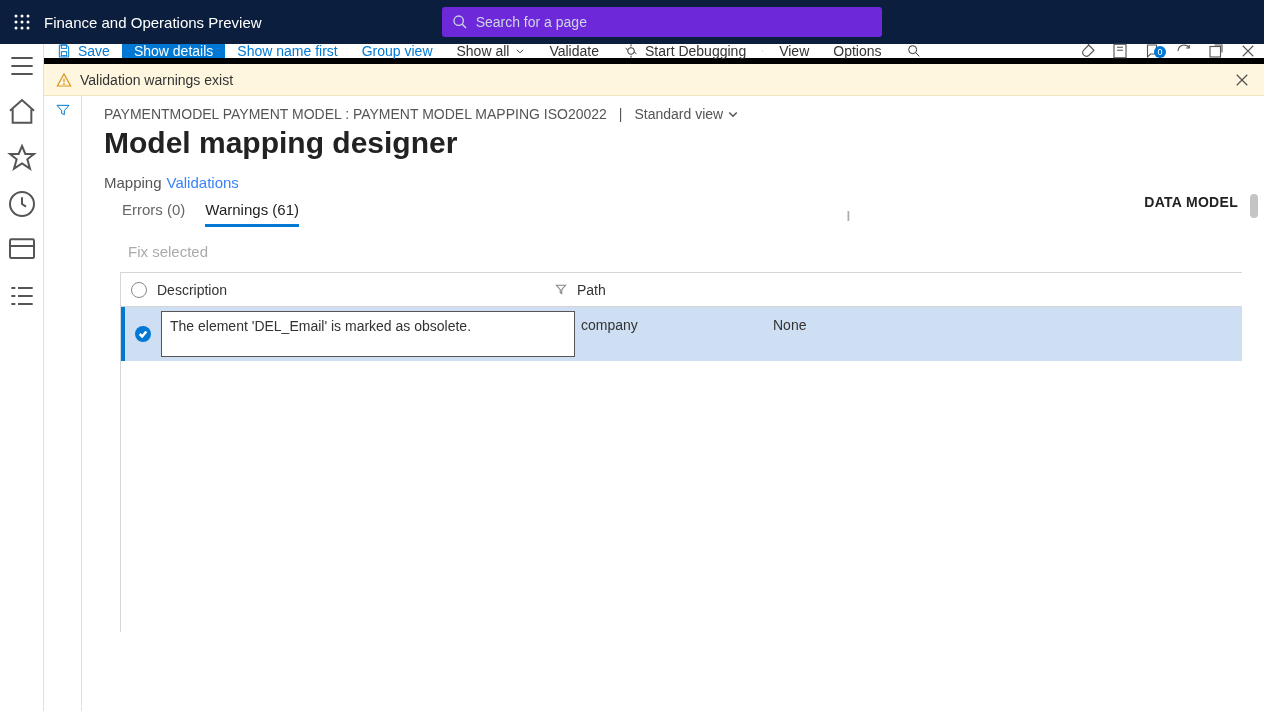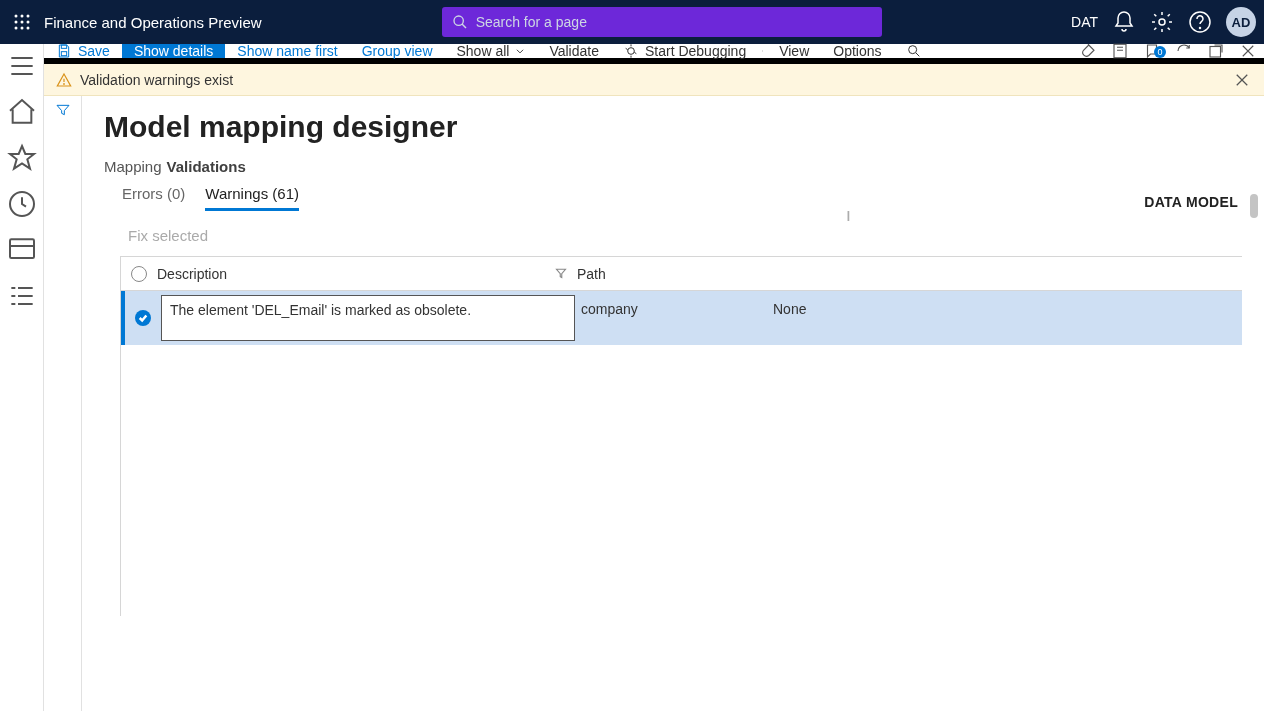--- a/index.html
+++ b/index.html
@@ -52,21 +52,21 @@
 .filtercol { width: 38px; border-right: 1px solid #e1e1e1; padding-top: 6px; display: flex; justify-content: center; }
 .filtercol svg { width: 16px; height: 16px; stroke: #0078d4; fill: none; stroke-width: 1.5; cursor: pointer; }
 .page { flex: 1; padding: 10px 22px 0 22px; position: relative; overflow: hidden; }
 .crumb { font-size: 14px; color: #555; display: flex; align-items: center; gap: 12px; }
 .crumb .sv { display: flex; align-items: center; gap: 4px; cursor: pointer; }
 .crumb .sv svg { width: 12px; height: 12px; stroke: #555; fill: none; stroke-width: 2; }
 .h1 { font-size: 30px; font-weight: 600; color: #222; margin-top: 4px; }
 
 .tabs1 { display: flex; gap: 5px; margin-top: 14px; font-size: 15px; }
 .tabs1 .t { cursor: pointer; color: #555; }
-.tabs1 .t.active { color: #404040; font-weight: bold; }
+.tabs1 .t.active { color: #3b82f6; }
 
 .datamodel { position: absolute; right: 26px; top: 98px; font-size: 14px; font-weight: 700; color: #222; letter-spacing: 0.3px; }
 .splitter { position: absolute; right: 416px; top: 114px; color: #999; font-size: 10px; letter-spacing: -2px; user-select: none; cursor: col-resize; }
 
 .details-hdr { margin-top: 14px; display: flex; align-items: center; gap: 6px; cursor: pointer; }
 .details-hdr svg { width: 10px; height: 10px; fill: #222; }
 .details-hdr span { font-size: 13px; font-weight: 700; letter-spacing: 0.3px; }
 
 .tabs2 { display: flex; gap: 20px; margin: 10px 0 0 18px; font-size: 15px; }
 .tabs2 .t { cursor: pointer; color: #666; padding-bottom: 6px; }
@@ -115,43 +115,20 @@
       </svg>
   </div>
   <div class="appname">Finance and Operations Preview</div>
   <div class="searchbox">
     <svg viewBox="0 0 24 24">
         <circle cx="10" cy="10" r="7"></circle>
         <line x1="15" y1="15" x2="21" y2="21"></line>
       </svg>
     <span>Search for a page</span>
   </div>
-  <div class="topright">
-    <div class="company">DAT</div>
-    <div class="topicon">
-        <svg viewBox="0 0 24 24">
-          <path d="M6 8a6 6 0 1112 0v5l2 3H4l2-3V8z"></path>
-          <path d="M10 19a2 2 0 004 0"></path>
-        </svg>
-      </div>
-    <div class="topicon">
-        <svg viewBox="0 0 24 24">
-          <circle cx="12" cy="12" r="3"></circle>
-          <path d="M12 2v3M12 19v3M4.2 4.2l2.1 2.1M17.7 17.7l2.1 2.1M2 12h3M19 12h3M4.2 19.8l2.1-2.1M17.7 6.3l2.1-2.1"></path>
-        </svg>
-      </div>
-    <div class="topicon">
-        <svg viewBox="0 0 24 24">
-          <circle cx="12" cy="12" r="10"></circle>
-          <path d="M9 9a3 3 0 115 2c-1 1-2 1.5-2 3"></path>
-          <circle cx="12" cy="18" r="0.5" fill="#fff"></circle>
-        </svg>
-      </div>
-    <div class="avatar">AD</div>
-  </div>
 </div>
 
 <div class="layout">
 
   <div class="rail">
     <div class="railbtn">
         <svg viewBox="0 0 24 24">
           <line x1="4" y1="6" x2="20" y2="6"></line>
           <line x1="4" y1="12" x2="20" y2="12"></line>
           <line x1="4" y1="18" x2="20" y2="18"></line>
@@ -298,20 +275,30 @@
         </div>
     </div>
 
     <div class="content">
       <div class="filtercol">
         <svg viewBox="0 0 24 24">
             <path d="M3 5h18l-7 8v6l-4-2v-4z"></path>
           </svg>
       </div>
       <div class="page">
+        <div class="crumb">
+          <span>PAYMENTMODEL PAYMENT MODEL : PAYMENT MODEL MAPPING ISO20022</span>
+          <span>|</span>
+          <span class="sv">
+            <span>Standard view</span>
+            <svg viewBox="0 0 16 16">
+                <path d="M3 6l5 5 5-5"></path>
+              </svg>
+          </span>
+        </div>
         <div class="h1">Model mapping designer</div>
 
         <div class="tabs1">
           <div class="t">Mapping</div>
           <div class="t active">Validations</div>
         </div>
 
         <div class="datamodel">DATA MODEL</div>
         <div class="splitter">||</div>
         <div class="scrollhint"></div>

